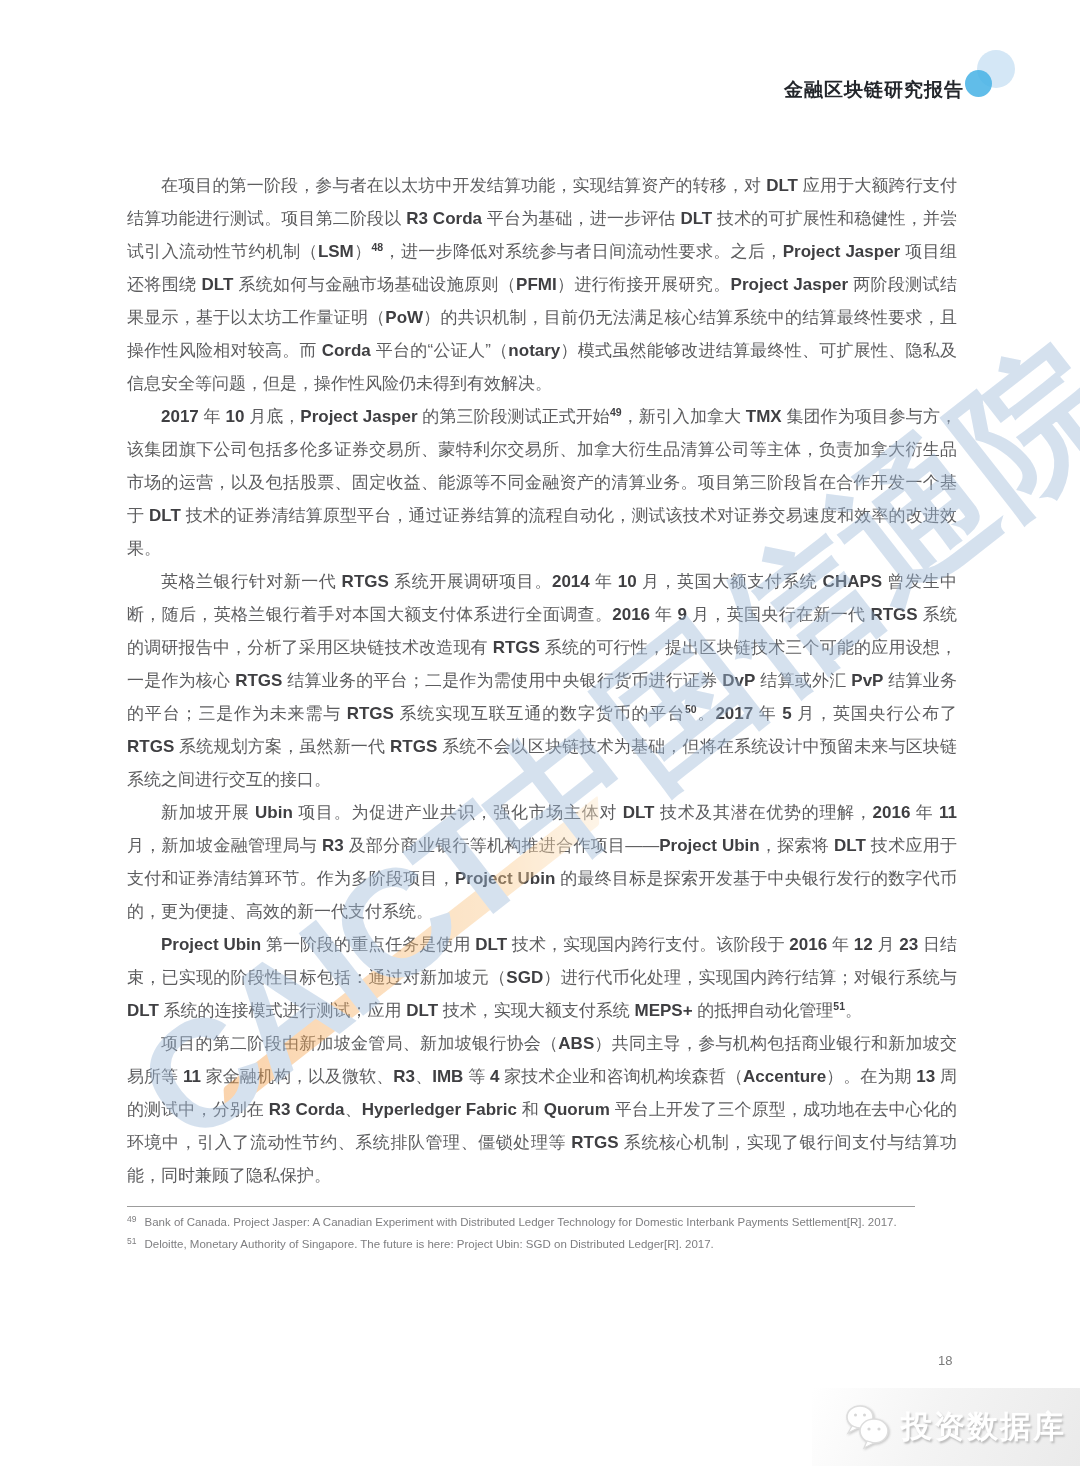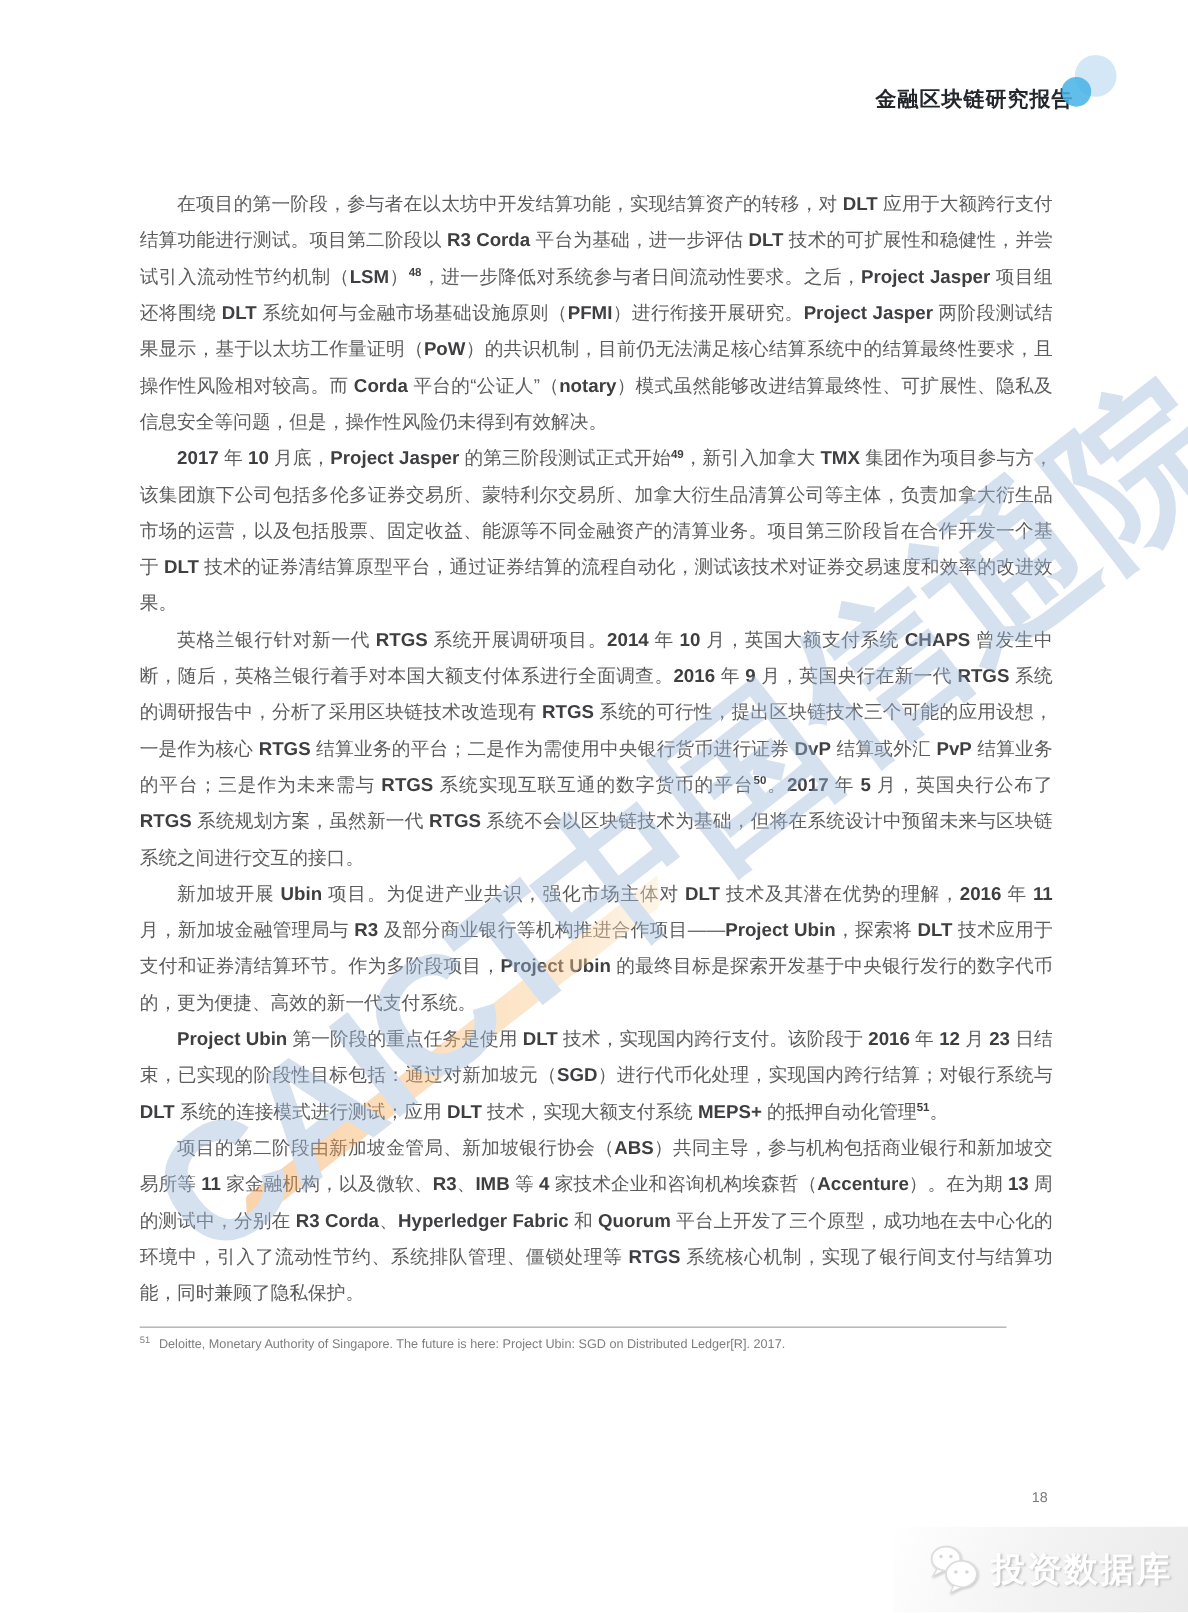--- a/index.html
+++ b/index.html
@@ -16,21 +16,21 @@
   html,body{margin:0;padding:0;}
   body{
     width:1080px;height:1466px;background:#ffffff;
     font-family:"Liberation Sans","DejaVu Sans",sans-serif;
     overflow:hidden;
   }
   .page{position:relative;width:1080px;height:1466px;background:#fff;overflow:hidden;}
 
   
   .header-title{
-    position:absolute;top:77px;right:104px;
+    position:absolute;top:77px;right:116px;
     font-size:19px;font-weight:bold;color:var(--title-color);
     letter-spacing:1px;z-index:3;
   }
   .logo{position:absolute;top:48px;left:965px;width:60px;height:55px;z-index:3;}
   .logo .c1{position:absolute;left:12px;top:2px;width:38px;height:38px;border-radius:50%;background:var(--logo-light);}
   .logo .c2{position:absolute;left:0px;top:22px;width:27px;height:27px;border-radius:50%;background:var(--logo-dark);opacity:.85;}
 
   
   .content{
     position:absolute;left:127px;top:169px;width:830px;
@@ -106,20 +106,21 @@
       <p><span>在项目的第一阶段，参与者在以太坊中开发结算功能，实现结算资产的转移，对 </span><span class="em">DLT</span><span> 应用于大额跨行支付结算功能进行测试。项目第二阶段以 </span><span class="em">R3 Corda</span><span> 平台为基础，进一步评估 </span><span class="em">DLT</span><span> 技术的可扩展性和稳健性，并尝试引入流动性节约机制（</span><span class="em">LSM</span><span>）</span><sup class="fn-ref">48</sup><span>，进一步降低对系统参与者日间流动性要求。之后，</span><span class="em">Project Jasper</span><span> 项目组还将围绕 </span><span class="em">DLT</span><span> 系统如何与金融市场基础设施原则（</span><span class="em">PFMI</span><span>）进行衔接开展研究。</span><span class="em">Project Jasper</span><span> 两阶段测试结果显示，基于以太坊工作量证明（</span><span class="em">PoW</span><span>）的共识机制，目前仍无法满足核心结算系统中的结算最终性要求，且操作性风险相对较高。而 </span><span class="em">Corda</span><span> 平台的“公证人”（</span><span class="em">notary</span><span>）模式虽然能够改进结算最终性、可扩展性、隐私及信息安全等问题，但是，操作性风险仍未得到有效解决。</span></p>
       <p><span class="em">2017</span><span> 年 </span><span class="em">10</span><span> 月底，</span><span class="em">Project Jasper</span><span> 的第三阶段测试正式开始</span><sup class="fn-ref">49</sup><span>，新引入加拿大 </span><span class="em">TMX</span><span> 集团作为项目参与方，该集团旗下公司包括多伦多证券交易所、蒙特利尔交易所、加拿大衍生品清算公司等主体，负责加拿大衍生品市场的运营，以及包括股票、固定收益、能源等不同金融资产的清算业务。项目第三阶段旨在合作开发一个基于 </span><span class="em">DLT</span><span> 技术的证券清结算原型平台，通过证券结算的流程自动化，测试该技术对证券交易速度和效率的改进效果。</span></p>
       <p><span>英格兰银行针对新一代 </span><span class="em">RTGS</span><span> 系统开展调研项目。</span><span class="em">2014</span><span> 年 </span><span class="em">10</span><span> 月，英国大额支付系统 </span><span class="em">CHAPS</span><span> 曾发生中断，随后，英格兰银行着手对本国大额支付体系进行全面调查。</span><span class="em">2016</span><span> 年 </span><span class="em">9</span><span> 月，英国央行在新一代 </span><span class="em">RTGS</span><span> 系统的调研报告中，分析了采用区块链技术改造现有 </span><span class="em">RTGS</span><span> 系统的可行性，提出区块链技术三个可能的应用设想，一是作为核心 </span><span class="em">RTGS</span><span> 结算业务的平台；二是作为需使用中央银行货币进行证券 </span><span class="em">DvP</span><span> 结算或外汇 </span><span class="em">PvP</span><span> 结算业务的平台；三是作为未来需与 </span><span class="em">RTGS</span><span> 系统实现互联互通的数字货币的平台</span><sup class="fn-ref">50</sup><span>。</span><span class="em">2017</span><span> 年 </span><span class="em">5</span><span> 月，英国央行公布了 </span><span class="em">RTGS</span><span> 系统规划方案，虽然新一代 </span><span class="em">RTGS</span><span> 系统不会以区块链技术为基础，但将在系统设计中预留未来与区块链系统之间进行交互的接口。</span></p>
       <p><span>新加坡开展 </span><span class="em">Ubin</span><span> 项目。为促进产业共识，强化市场主体对 </span><span class="em">DLT</span><span> 技术及其潜在优势的理解，</span><span class="em">2016</span><span> 年 </span><span class="em">11</span><span> 月，新加坡金融管理局与 </span><span class="em">R3</span><span> 及部分商业银行等机构推进合作项目——</span><span class="em">Project Ubin</span><span>，探索将 </span><span class="em">DLT</span><span> 技术应用于支付和证券清结算环节。作为多阶段项目，</span><span class="em">Project Ubin</span><span> 的最终目标是探索开发基于中央银行发行的数字代币的，更为便捷、高效的新一代支付系统。</span></p>
       <p><span class="em">Project Ubin</span><span> 第一阶段的重点任务是使用 </span><span class="em">DLT</span><span> 技术，实现国内跨行支付。该阶段于 </span><span class="em">2016</span><span> 年 </span><span class="em">12</span><span> 月 </span><span class="em">23</span><span> 日结束，已实现的阶段性目标包括：通过对新加坡元（</span><span class="em">SGD</span><span>）进行代币化处理，实现国内跨行结算；对银行系统与 </span><span class="em">DLT</span><span> 系统的连接模式进行测试；应用 </span><span class="em">DLT</span><span> 技术，实现大额支付系统 </span><span class="em">MEPS+</span><span> 的抵押自动化管理</span><sup class="fn-ref">51</sup><span>。</span></p>
       <p><span>项目的第二阶段由新加坡金管局、新加坡银行协会（</span><span class="em">ABS</span><span>）共同主导，参与机构包括商业银行和新加坡交易所等 </span><span class="em">11</span><span> 家金融机构，以及微软、</span><span class="em">R3</span><span>、</span><span class="em">IMB</span><span> 等 </span><span class="em">4</span><span> 家技术企业和咨询机构埃森哲（</span><span class="em">Accenture</span><span>）。在为期 </span><span class="em">13</span><span> 周的测试中，分别在 </span><span class="em">R3 Corda</span><span>、</span><span class="em">Hyperledger Fabric</span><span> 和 </span><span class="em">Quorum</span><span> 平台上开发了三个原型，成功地在去中心化的环境中，引入了流动性节约、系统排队管理、僵锁处理等 </span><span class="em">RTGS</span><span> 系统核心机制，实现了银行间支付与结算功能，同时兼顾了隐私保护。</span></p>
     </div>
 
   <div class="divider"></div>
   <div class="footnotes" id="footnotes">
+      <div class="footnote"><sup>49</sup><span>Bank of Canada. Project Jasper: A Canadian Experiment with Distributed Ledger Technology for Domestic Interbank Payments Settlement[R]. 2017.</span></div>
       <div class="footnote"><sup>51</sup><span>Deloitte, Monetary Authority of Singapore. The future is here: Project Ubin: SGD on Distributed Ledger[R]. 2017.</span></div>
     </div>
 
   <div class="pagenum">18</div>
 
   <div class="wm">
     <div class="wm-swoosh"></div>
     <span class="wm-latin">CAICT</span><span class="wm-cn">中国信通院</span>
   </div>
 

